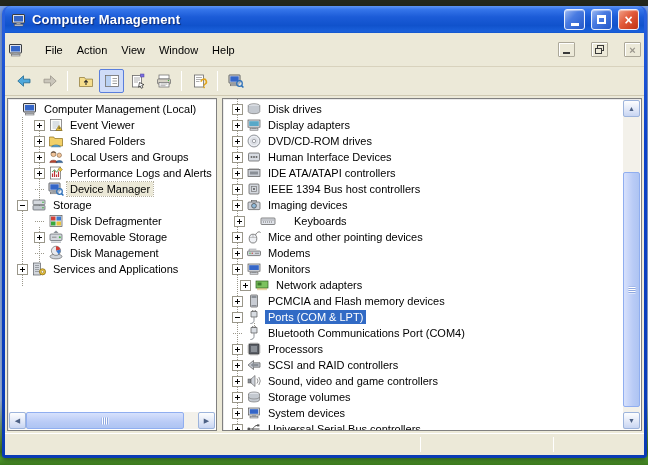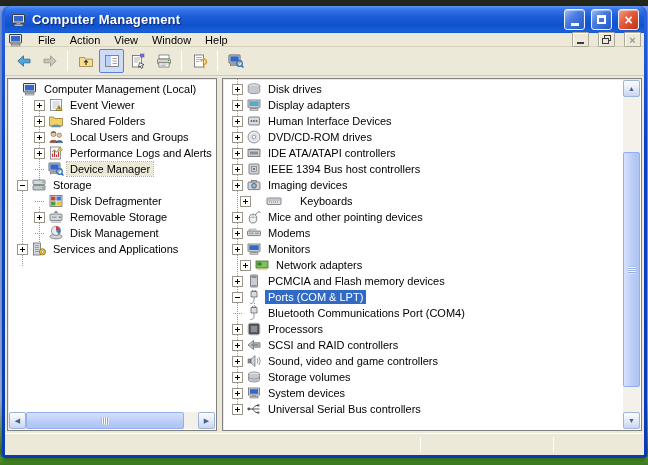--- a/index.html
+++ b/index.html
@@ -33,22 +33,22 @@
     display:flex; align-items:center; justify-content:center; margin-left:1px;
     background: linear-gradient(135deg,#9db9f2 0%,#4a7ce2 40%,#2257c8 100%);
     box-shadow: inset 0 1px 1px rgba(255,255,255,.5);
   }
   .cap-btn.close { background: linear-gradient(135deg,#f0a088 0%,#e25a3a 45%,#c03214 100%); }
   .glyph-min { width:8px; height:3px; background:#fff; align-self:flex-end; margin:0 0 3px 0; }
   .glyph-max { width:9px; height:9px; border:2px solid #fff; border-top-width:3px; }
   .glyph-close { color:#fff; font-weight:bold; font-size:14px; line-height:14px; }
 
   .menubar {
-    height:14px; background:#ece9d8; display:flex; align-items:center;
-    padding:0 3px; gap:7px; border-bottom:1px solid #d8d2bd;justify-content:flex-end;
+    height:34px; background:#ece9d8; display:flex; align-items:center;
+    padding:0 3px; gap:14px; border-bottom:1px solid #d8d2bd;justify-content:flex-end;
   }
   .menu-item { font-size:11px; color:#000; padding:2px 7px; }
   .menubar .spacer { flex:1; }
   .mdi-btn {
     width:17px; height:15px; background:#ece9d8; border:1px solid #aca899;
     border-radius:1px; display:flex; align-items:center; justify-content:center;
     margin-left:2px; box-shadow: inset 1px 1px 0 #fff;
   }
   .mdi-min { width:7px; height:2px; background:#3a3a3a; align-self:flex-end; margin-bottom:2px;}
   .mdi-close { color:#9a968c; font-weight:bold; font-size:11px; line-height:10px;}
@@ -450,47 +450,47 @@
               </svg>
             </span>
             <span class="tlabel">Display adapters</span>
           </div>
           <div class="trow" style="padding-left: 8px;">
             <span class="cell-exp">
               <span class="expbox plus"></span>
             </span>
             <span class="treeicon">
               <svg viewBox="0 0 16 16" xmlns="http://www.w3.org/2000/svg">
+                <circle cx="8" cy="8" r="6" fill="#dcdfe5" stroke="#70747a" stroke-width="0.7"></circle>
+                <circle cx="8" cy="8" r="4.6" fill="none" stroke="#f2f4f8" stroke-width="0.9"></circle>
+                <circle cx="8" cy="8" r="1.7" fill="#fafbfd" stroke="#70747a" stroke-width="0.6"></circle>
+              </svg>
+            </span>
+            <span class="tlabel">DVD/CD-ROM drives</span>
+          </div>
+          <div class="trow" style="padding-left: 8px;">
+            <span class="cell-exp">
+              <span class="expbox plus"></span>
+            </span>
+            <span class="treeicon">
+              <svg viewBox="0 0 16 16" xmlns="http://www.w3.org/2000/svg">
                 <rect x="2.5" y="4" width="11" height="8" rx="1.2" fill="#d8dce2" stroke="#555" stroke-width="0.7"></rect>
                 <circle cx="5.5" cy="8" r="1" fill="#666"></circle>
                 <circle cx="8" cy="8" r="1" fill="#666"></circle>
                 <circle cx="10.5" cy="8" r="1" fill="#666"></circle>
               </svg>
             </span>
             <span class="tlabel">Human Interface Devices</span>
           </div>
           <div class="trow" style="padding-left: 8px;">
             <span class="cell-exp">
               <span class="expbox plus"></span>
             </span>
             <span class="treeicon">
               <svg viewBox="0 0 16 16" xmlns="http://www.w3.org/2000/svg">
-                <circle cx="8" cy="8" r="6" fill="#dcdfe5" stroke="#70747a" stroke-width="0.7"></circle>
-                <circle cx="8" cy="8" r="4.6" fill="none" stroke="#f2f4f8" stroke-width="0.9"></circle>
-                <circle cx="8" cy="8" r="1.7" fill="#fafbfd" stroke="#70747a" stroke-width="0.6"></circle>
-              </svg>
-            </span>
-            <span class="tlabel">DVD/CD-ROM drives</span>
-          </div>
-          <div class="trow" style="padding-left: 8px;">
-            <span class="cell-exp">
-              <span class="expbox plus"></span>
-            </span>
-            <span class="treeicon">
-              <svg viewBox="0 0 16 16" xmlns="http://www.w3.org/2000/svg">
                 <rect x="2" y="4.5" width="12" height="7" fill="#c9cdd4" stroke="#555" stroke-width="0.7"></rect>
                 <path d="M4 4.5V3M6 4.5V3M8 4.5V3M10 4.5V3M12 4.5V3" stroke="#777" stroke-width="0.8"></path>
                 <rect x="4" y="6.5" width="8" height="3" fill="#8a8f96"></rect>
               </svg>
             </span>
             <span class="tlabel">IDE ATA/ATAPI controllers</span>
           </div>
           <div class="trow" style="padding-left: 8px;">
             <span class="cell-exp">
               <span class="expbox plus"></span>
@@ -510,21 +510,21 @@
             </span>
             <span class="treeicon">
               <svg viewBox="0 0 16 16" xmlns="http://www.w3.org/2000/svg">
                 <rect x="5.5" y="3.3" width="5" height="2.2" fill="#cfd3da" stroke="#555" stroke-width="0.6"></rect>
                 <rect x="2" y="5" width="12" height="7.6" rx="1" fill="#cfd3da" stroke="#555" stroke-width="0.7"></rect>
                 <circle cx="8" cy="8.8" r="2.4" fill="#8fb8d8" stroke="#444" stroke-width="0.7"></circle>
               </svg>
             </span>
             <span class="tlabel">Imaging devices</span>
           </div>
-          <div class="trow" style="padding-left: 16px; gap: 12px;">
+          <div class="trow" style="padding-left: 10px; gap: 12px;">
             <span class="cell-exp">
               <span class="expbox plus"></span>
             </span>
             <span class="treeicon">
               <svg viewBox="0 0 16 16" xmlns="http://www.w3.org/2000/svg">
                 <rect x="1" y="5" width="14" height="6.5" rx="0.8" fill="#dfe2e8" stroke="#555" stroke-width="0.7"></rect>
                 <path d="M2.5 7h1M4.5 7h1M6.5 7h1M8.5 7h1M10.5 7h1M12.5 7h1M3 9h1M5 9h1M7 9h1M9 9h1M11 9h1" stroke="#666" stroke-width="0.9"></path>
               </svg>
             </span>
             <span class="tlabel">Keyboards</span>

